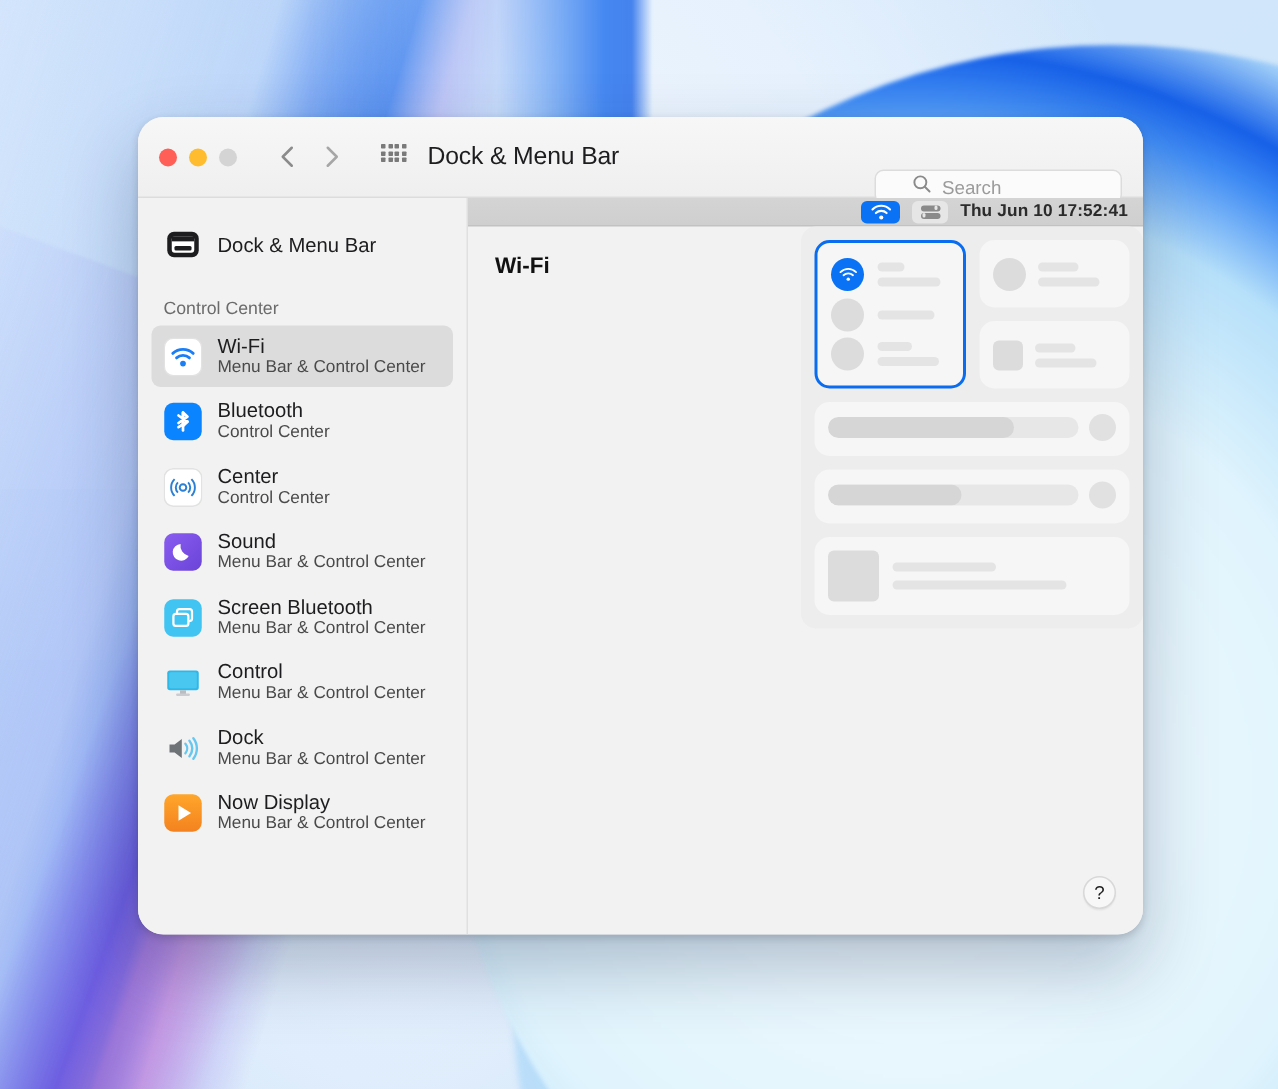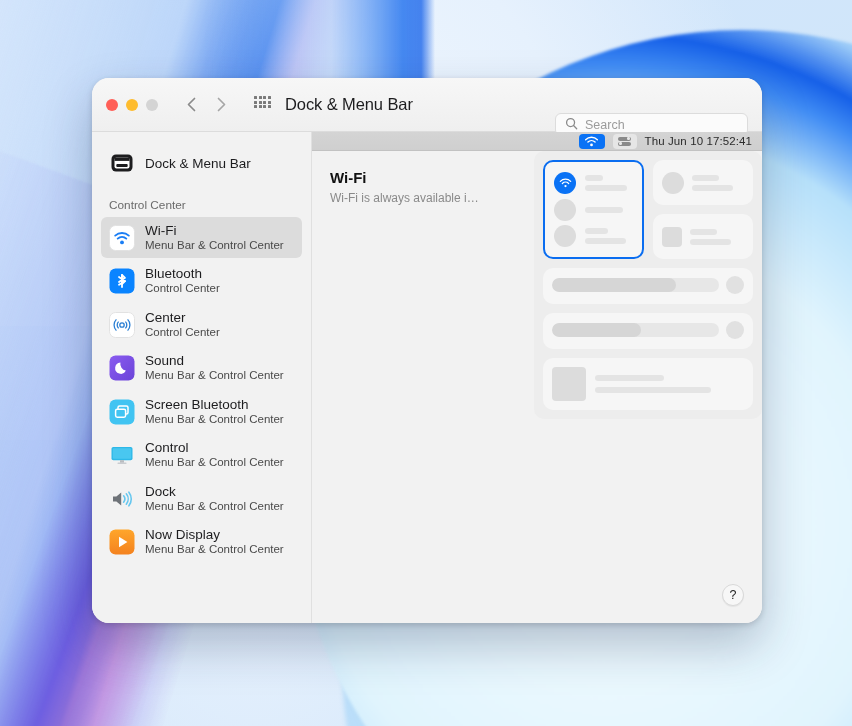--- a/index.html
+++ b/index.html
@@ -151,27 +151,27 @@
 
   .win-title {
     margin-left: 14px;
     font-size: 16.5px;
     color: #1d1d1f;
     letter-spacing: -0.1px;
   }
 
   .searchbox {
     margin-left: auto;
-    width: 193px; height: 23px;
+    width: 165px; height: 23px;
     border: 1px solid #dcdcdc;
     border-radius: 6px;
     background: #fbfbfb;
     display: flex;
     align-items: center;
-    padding: 0 9px;
+    padding: 0 24px;
     box-sizing: border-box;
     gap: 5px;
     margin-top: 40px;
   }
   .searchbox input {
     border: none; outline: none; background: transparent;
     font-family: "Liberation Sans", sans-serif;
     font-size: 12.5px;
     color: #3a3a3a;
     width: 100%;
@@ -242,21 +242,21 @@
   .mb-cc .pill {
     width: 13px; height: 4px; border-radius: 2px;
     background: #8a8a8a; position: relative;
   }
   .mb-cc .pill::after {
     content: ""; position: absolute; top: 0.8px;
     width: 2.4px; height: 2.4px; border-radius: 50%; background: #e6e6e6;
   }
   .mb-cc .pill.a::after { right: 1.4px; }
   .mb-cc .pill.b::after { left: 1.4px; }
-  .mb-clock { font-size: 11.5px; color: #2b2b2b; letter-spacing: 0.1px; }
+  .mb-clock { font-size: 11.5px; color: #2b2b2b; letter-spacing: 0.1px; font-weight: bold; }
 
   .detail-inner { display: flex; padding: 18px 0 0 0; height: calc(100% - 19px); box-sizing: border-box; }
 
   .settings-col { width: 210px; flex: 0 0 210px; padding-left: 18px; box-sizing: border-box; }
   .pane-title { font-size: 15px; font-weight: bold; color: #111; margin: 0 0 5px 0; }
   .pane-desc { font-size: 12px; color: #8a8a8a; margin: 0 0 26px 0; }
   .check-row { display: flex; align-items: center; gap: 8px; }
   .checkbox {
     width: 14px; height: 14px; border-radius: 3.5px;
     background: #0a72f5;
@@ -571,21 +571,20 @@
             <span class="pill a"></span>
             <span class="pill b"></span>
           </span>
           <span class="mb-clock">Thu Jun 10  17:52:41</span>
         </div>
 
         <div class="detail-inner">
 
           <div class="settings-col">
             <div class="pane-title">Wi-Fi</div>
-            <div class="pane-desc">Wi-Fi is always available i…</div>
 
           </div>
 
           <div class="preview-col">
 
             <div class="prev-top">
               <div class="cc-card big">
                 <div class="cc-item">
                   <span class="cc-circle active">
                     <svg width="13" height="10" viewBox="0 0 16 12">

